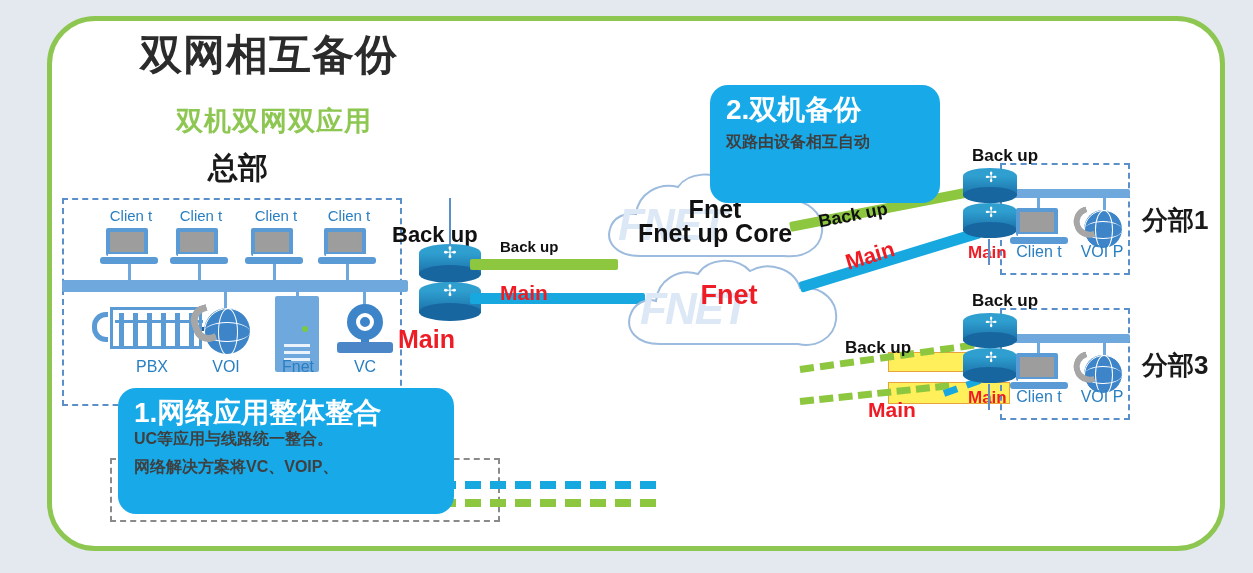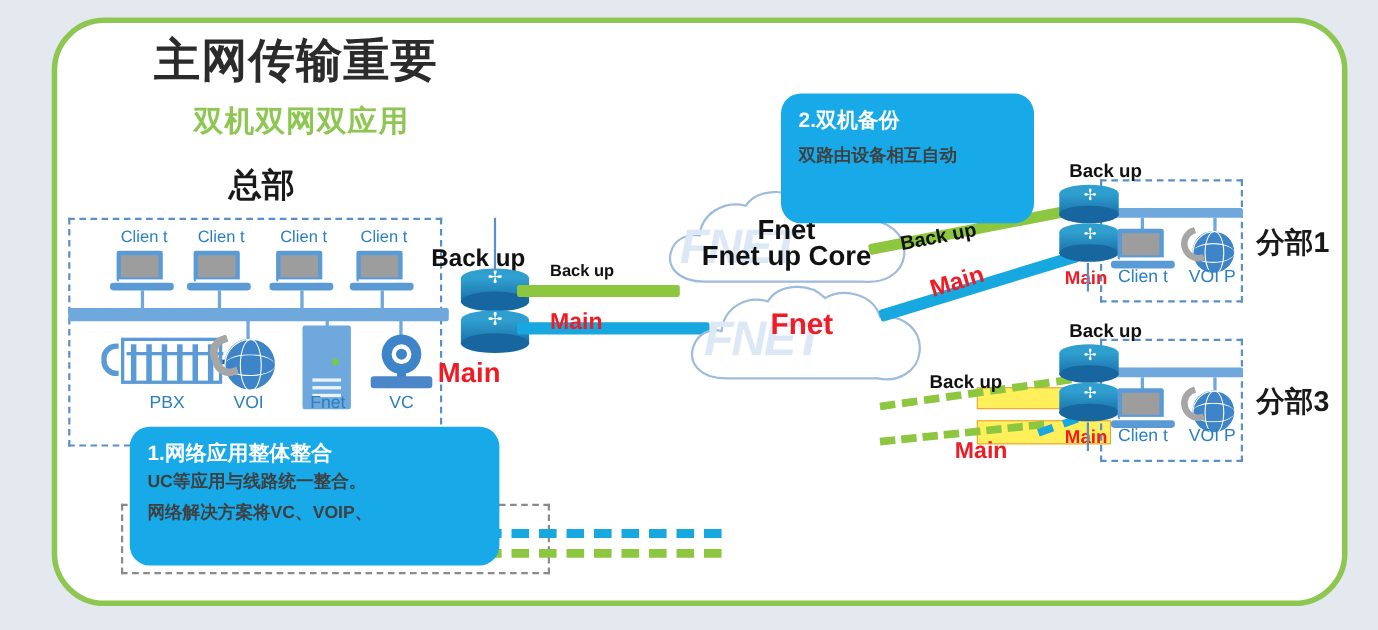--- a/index.html
+++ b/index.html
@@ -17,21 +17,21 @@
     box-sizing:border-box;
   }
 
   
   .main-title{
     position:absolute;left:140px;top:27px;
     font-size:42px;font-weight:bold;color:#2b2b2b;letter-spacing:1px;
     white-space:nowrap;
   }
   .sub-title{
-    position:absolute;left:176px;top:92px;
+    position:absolute;left:176px;top:103px;
     font-size:27px;font-weight:bold;color:#8dc752;letter-spacing:1px;
     white-space:nowrap;
   }
   .hq-title{
     position:absolute;left:208px;top:148px;
     font-size:30px;font-weight:bold;color:#1a1a1a;white-space:nowrap;
   }
 
   
   .hq-box{
@@ -162,21 +162,21 @@
     position:absolute;width:100%;text-align:center;white-space:nowrap;
     font-weight:bold;line-height:26px;
   }
 
   
   .callout{
     position:absolute;background:#17a9e8;border-radius:18px;
     color:#ffffff;box-sizing:border-box;
   }
   .callout .c-title{
-    font-size:19px;font-weight:bold;color:#ffffff;white-space:nowrap;line-height:30px;
+    font-size:28px;font-weight:bold;color:#ffffff;white-space:nowrap;line-height:30px;
   }
   .callout .c-body{
     font-size:16px;font-weight:bold;color:#3f3f3f;line-height:22px;
   }
 
   
   .branch-box{
     position:absolute;border:2px dashed #5b8fc9;box-sizing:border-box;
   }
   .branch-bus{position:absolute;height:9px;background:#6fa8dc;border-radius:2px;}
@@ -195,21 +195,21 @@
     border:2px dashed #8a8a8a;box-sizing:border-box;
   }
 </style>
 </head>
 <body>
 
 <div id="stage">
 
   <div class="frame"></div>
 
-  <div class="main-title">主网传输重要</div>
+  <div class="main-title">双网相互备份</div>
   <div class="sub-title">双机双网双应用</div>
 
   <div class="hq-title">总部</div>
   <div class="hq-box"></div>
   <div class="hq-bus"></div>
 
   <div class="client" style="left:100px;top:228px;">
     <div class="lbl">Clien t</div>
     <div class="laptop">
       <div class="lid"></div>

